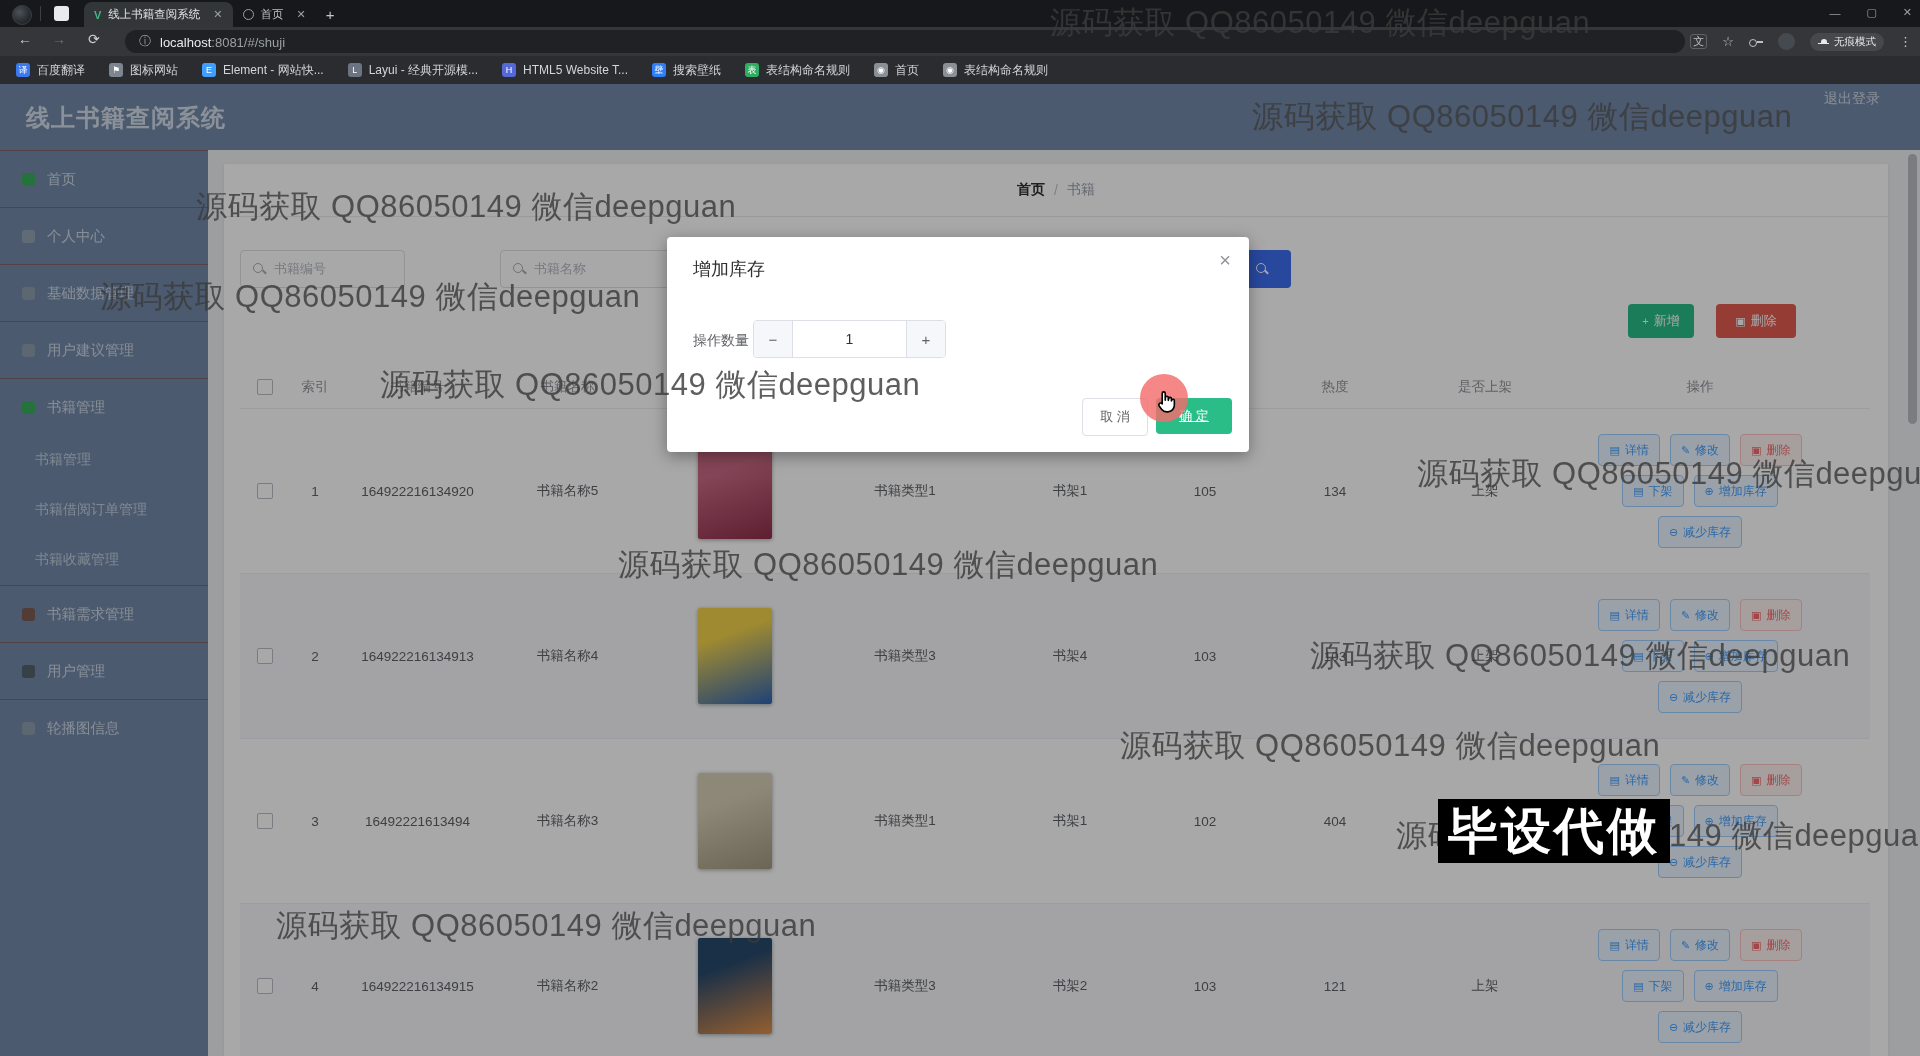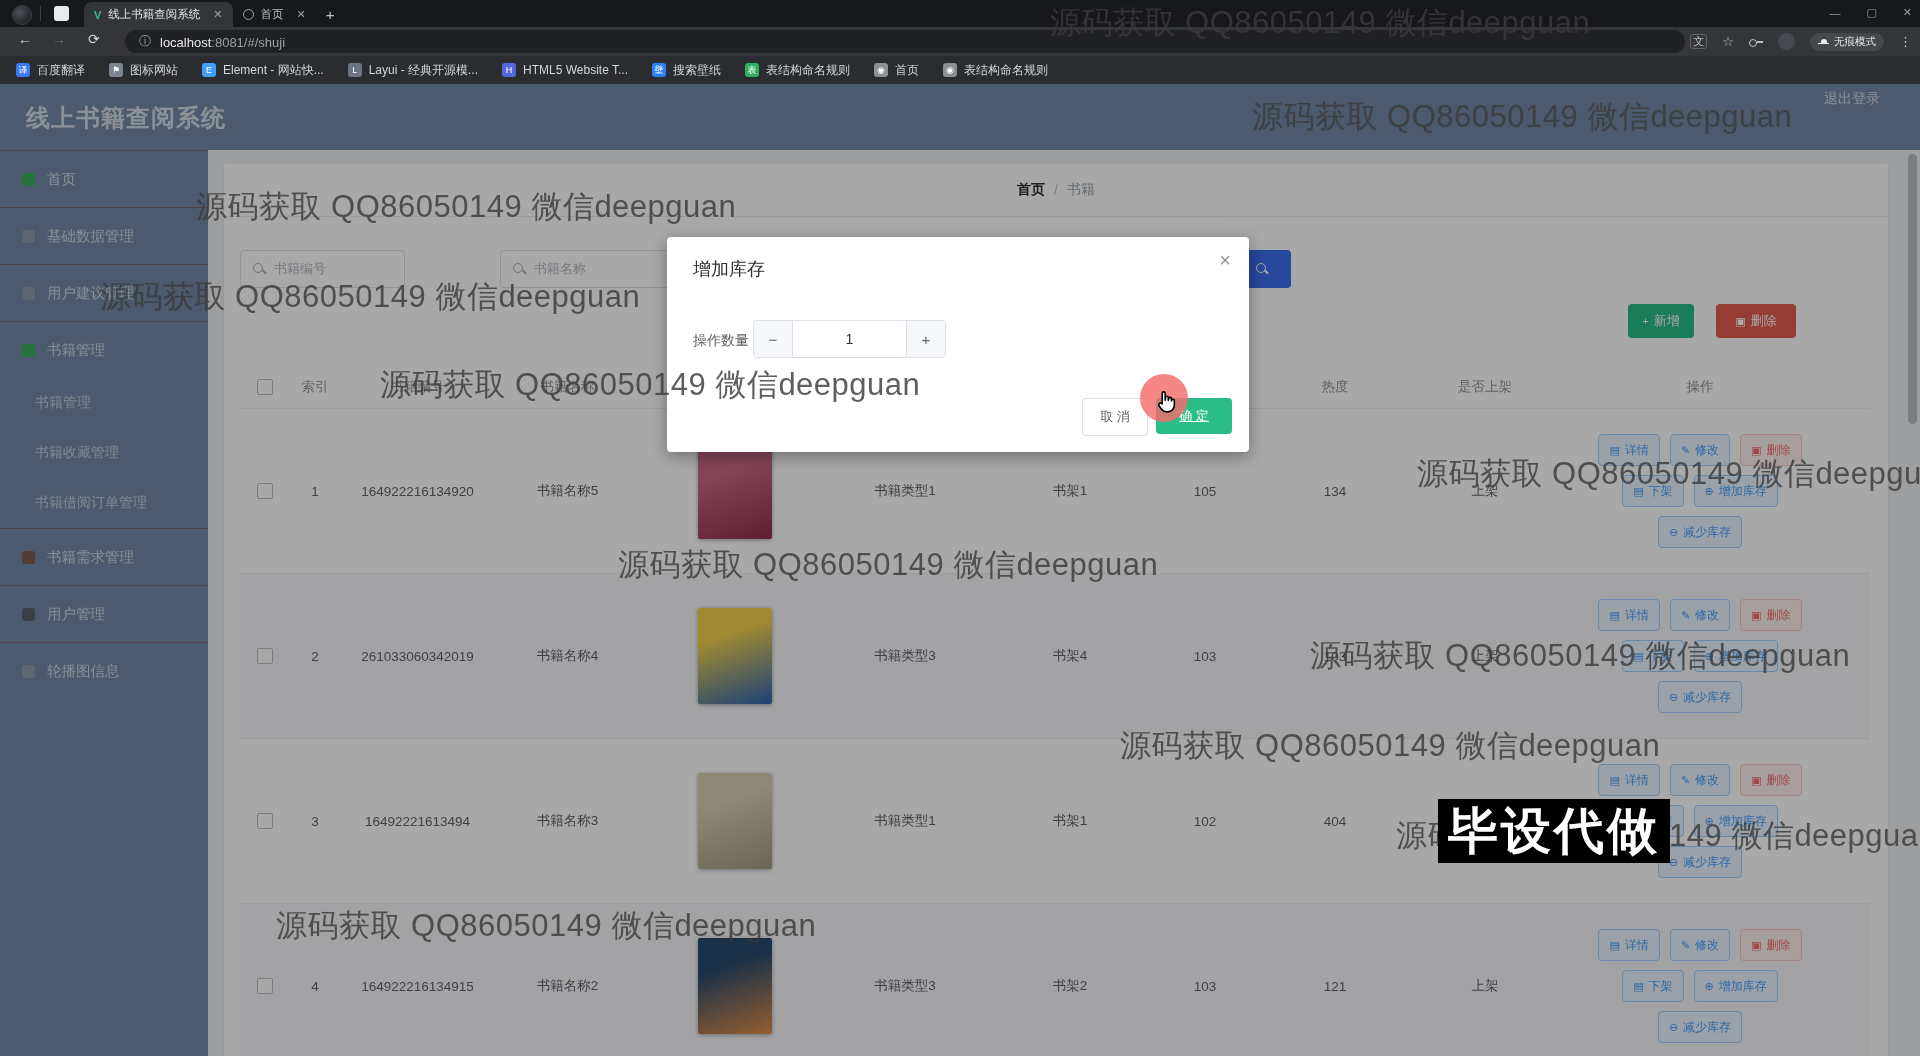--- a/index.html
+++ b/index.html
@@ -198,34 +198,38 @@
     <div class="app-title">线上书籍查阅系统</div>
     <div class="logout">退出登录</div>
   </div>
 
   <div class="sidebar">
       <div class="s-item">
         <span class="s-ic" style="background: rgb(59, 174, 92);"></span>
         <span>首页</span>
       </div>
       <div class="s-item">
+        <span class="s-ic" style="background: rgb(147, 163, 180);"></span>
+        <span>个人中心</span>
+      </div>
+      <div class="s-item">
         <span class="s-ic" style="background: rgb(141, 157, 174);"></span>
         <span>基础数据管理</span>
       </div>
       <div class="s-item">
         <span class="s-ic" style="background: rgb(141, 157, 174);"></span>
         <span>用户建议管理</span>
       </div>
       <div class="s-item">
         <span class="s-ic" style="background: rgb(59, 174, 92);"></span>
         <span>书籍管理</span>
       </div>
       <div class="s-sub">书籍管理</div>
+      <div class="s-sub">书籍借阅订单管理</div>
       <div class="s-sub">书籍收藏管理</div>
-      <div class="s-sub">书籍借阅订单管理</div>
       <div class="s-item">
         <span class="s-ic" style="background: rgb(124, 91, 82);"></span>
         <span>书籍需求管理</span>
       </div>
       <div class="s-item">
         <span class="s-ic" style="background: rgb(85, 97, 109);"></span>
         <span>用户管理</span>
       </div>
       <div class="s-item">
         <span class="s-ic" style="background: rgb(141, 157, 174);"></span>
@@ -325,21 +329,21 @@
                 <span>减少库存</span>
               </div>
             </div>
           </div>
         </div>
         <div class="trow tbody-row stripe">
           <div class="cell">
             <div class="chk"></div>
           </div>
           <div class="cell">2</div>
-          <div class="cell">261033060342019</div>
+          <div class="cell">164922216134913</div>
           <div class="cell">书籍名称4</div>
           <div class="cell">
             <div class="cover" style="background: linear-gradient(160deg, rgb(242, 210, 75) 30%, rgb(47, 100, 181));"></div>
           </div>
           <div class="cell">书籍类型3</div>
           <div class="cell">书架4</div>
           <div class="cell">103</div>
           <div class="cell">103</div>
           <div class="cell">上架</div>
           <div class="cell acts">

